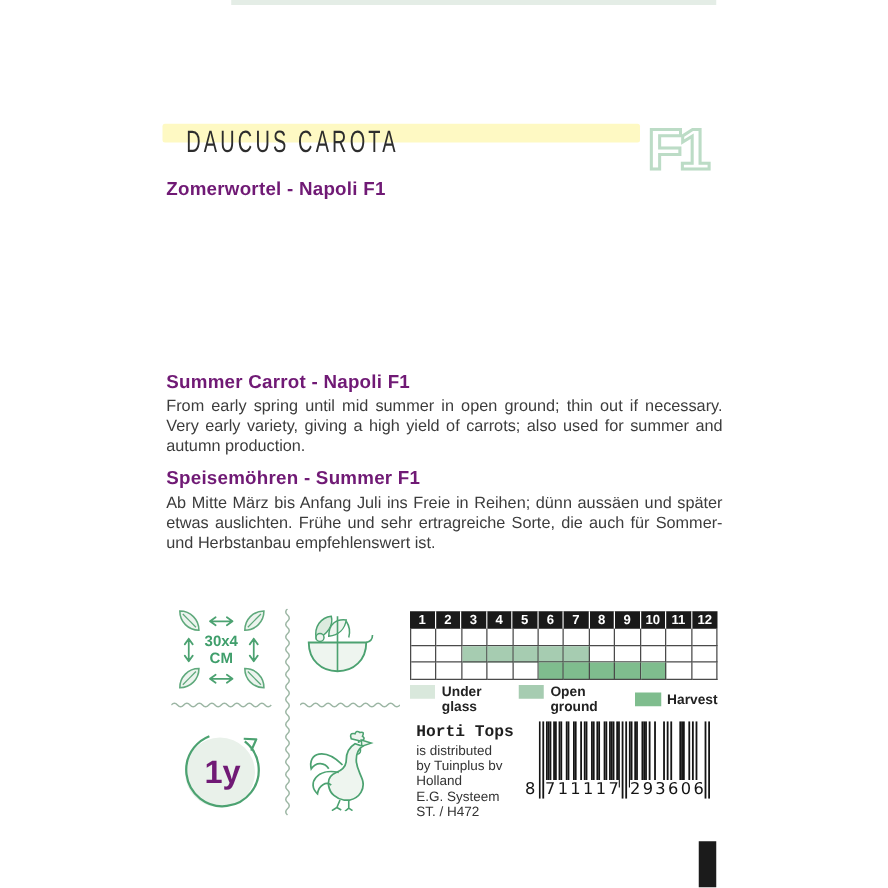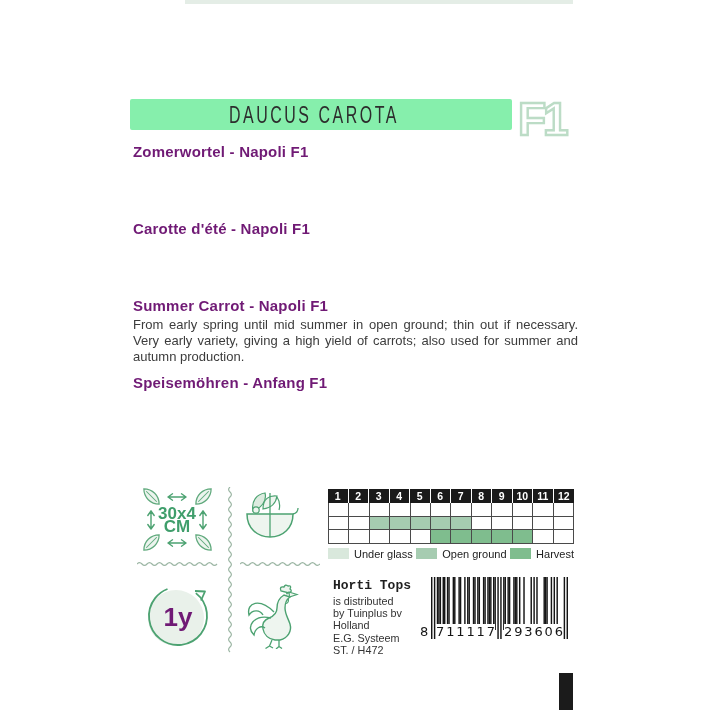--- a/index.html
+++ b/index.html
@@ -3,54 +3,54 @@
 <meta charset="utf-8">
 <style>
   html,body{margin:0;padding:0;}
   body{
     width:710px;height:710px;position:relative;background:#ffffff;overflow:hidden;
     font-family:"Liberation Sans",sans-serif;
   }
   
   .top-edge{position:absolute;left:185px;top:0;width:388px;height:4px;background:#e4ede6;}
   
-  .band{position:absolute;left:130px;top:99px;width:382px;height:31px;background:#86efac;border-radius:2px;text-align:center;}
+  .band{position:absolute;left:130px;top:99px;width:382px;height:15px;background:#fef9c3;border-radius:2px;}
   .species{
     display:inline-block;margin-left:19px;line-height:31px;font-size:19px;color:#2d2d2d;
     letter-spacing:3px;transform:scale(.84,1.3);transform-origin:left center;white-space:nowrap;
   }
   .f1-badge{position:absolute;left:517px;top:90px;}
   
   .desc{position:absolute;left:133px;width:445px;}
   .desc.nl{top:143px}.desc.fr{top:220px}.desc.en{top:297px}.desc.de{top:374px}
   .desc h3{margin:0 0 3px 0;font-size:15px;font-weight:bold;color:#701a75;letter-spacing:.2px;}
   .desc p{margin:0;font-size:13px;line-height:15.8px;color:#3c3c3c;text-align:justify;}
   
   .leaves-cell{position:absolute;left:139px;top:485px;width:76px;height:69px;display:grid;
     grid-template-columns:24px 28px 24px;grid-template-rows:23px 23px 23px;align-items:center;justify-items:center;}
-  .sp-label{font-size:17px;font-weight:bold;color:#3f9e6b;line-height:13px;text-align:center;}
+  .sp-label{font-size:12px;font-weight:bold;color:#3f9e6b;line-height:13px;text-align:center;}
   .flipx{transform:scaleX(-1);} .flipy{transform:scaleY(-1);} .rot180{transform:rotate(180deg);}
   .bowl-cell{position:absolute;left:239px;top:487px;}
   .cycle-cell{position:absolute;left:142px;top:578px;width:72px;height:72px;}
   .cycle-label{position:absolute;left:16px;top:24px;width:40px;text-align:center;
     font-size:26px;font-weight:bold;color:#701a75;}
   .rooster-cell{position:absolute;left:244px;top:581px;}
   .squiggle{position:absolute;}
   .sq-v{left:227px;top:487px;} .sq-h1{left:137px;top:561px;} .sq-h2{left:240px;top:561px;}
   
   .calendar{position:absolute;left:328px;top:489px;width:246px;}
   .cal-head{display:grid;grid-template-columns:repeat(12,1fr);}
   .cal-h{background:#1a1a1a;color:#fff;font-size:10.5px;font-weight:bold;text-align:center;
     line-height:14px;height:14px;border-right:1px solid #fff;box-sizing:border-box;}
   .cal-h:last-child{border-right:none;}
   .cal-grid{display:grid;grid-template-columns:repeat(12,1fr);grid-auto-rows:13.5px;
     border-left:1px solid #4a4a4a;}
   .cal-c{border-right:1px solid #4a4a4a;border-bottom:1px solid #4a4a4a;box-sizing:border-box;}
   .legend{display:flex;justify-content:space-between;align-items:center;margin-top:4px;width:246px;}
-  .leg-item{display:flex;align-items:flex-start;gap:5px;}
+  .leg-item{display:flex;align-items:flex-start;gap:5px;font-weight:bold;}
   .leg-swatch{width:21px;height:11px;display:inline-block;}
   .leg-label{font-size:11px;color:#222;}
   
   .dist{position:absolute;left:333px;top:578px;width:95px;color:#333;}
   .dist-name{font-size:13px;font-weight:bold;color:#1f1f1f;margin-bottom:2px;font-family:Liberation Mono, monospace;}
   .dist-lines div{font-size:10.8px;line-height:12.2px;}
   
   .barcode{position:absolute;left:420px;top:577px;width:152px;height:72px;}
   .bc-svg{position:absolute;left:11px;top:0;width:137px;height:62px;}
   .bc-d{position:absolute;font-family:"DejaVu Sans",sans-serif;font-size:13px;color:#151515;background:#fff;}
@@ -74,28 +74,28 @@
   <div class="f1-badge">
     <svg width="52" height="56" viewBox="0 0 52 56">
       <text x="1" y="45" font-family="Liberation Sans, sans-serif" font-size="46" font-weight="bold" fill="#ffffff" stroke="#bcdcc6" stroke-width="2.4" letter-spacing="-3">F1</text>
     </svg>
   </div>
 
   <section class="desc nl">
     <h3>Zomerwortel - Napoli F1</h3>
   </section>
   <section class="desc fr">
-    <h3>Carotte d'été - Napoli F1</h3>
   </section>
   <section class="desc en">
     <h3>Summer Carrot - Napoli F1</h3>
     <p>From early spring until mid summer in open ground; thin out if necessary. Very early variety, giving a high yield of carrots; also used for summer and autumn production.</p>
   </section>
   <section class="desc de">
-    <h3>Speisemöhren - Anfang F1</h3>
+    <h3>Speisemöhren - Summer F1</h3>
+    <p>Ab Mitte März bis Anfang Juli ins Freie in Reihen; dünn aussäen und später etwas auslichten. Frühe und sehr ertragreiche Sorte, die auch für Sommer- und Herbstanbau empfehlenswert ist.</p>
   </section>
 
   <div class="leaves-cell">
     <svg width="21" height="21" viewBox="0 0 22 22" class="flipx">
       <path d="M3 19 C3 10 10 3 19 3 C19 12 12 19 3 19 Z" fill="#ecf4ee" stroke="#5fa97c" stroke-width="1.3"></path>
       <path d="M5.5 16.5 C9 13 13 9 16.5 5.5" fill="none" stroke="#5fa97c" stroke-width="1.1"></path>
     </svg>
     <svg width="24" height="10" viewBox="0 0 24 10">
       <path d="M3 5 H21 M3 5 l4.5 -3.2 M3 5 l4.5 3.2 M21 5 l-4.5 -3.2 M21 5 l-4.5 3.2" stroke="#4ca271" stroke-width="1.4" fill="none" stroke-linecap="round"></path>
     </svg>

